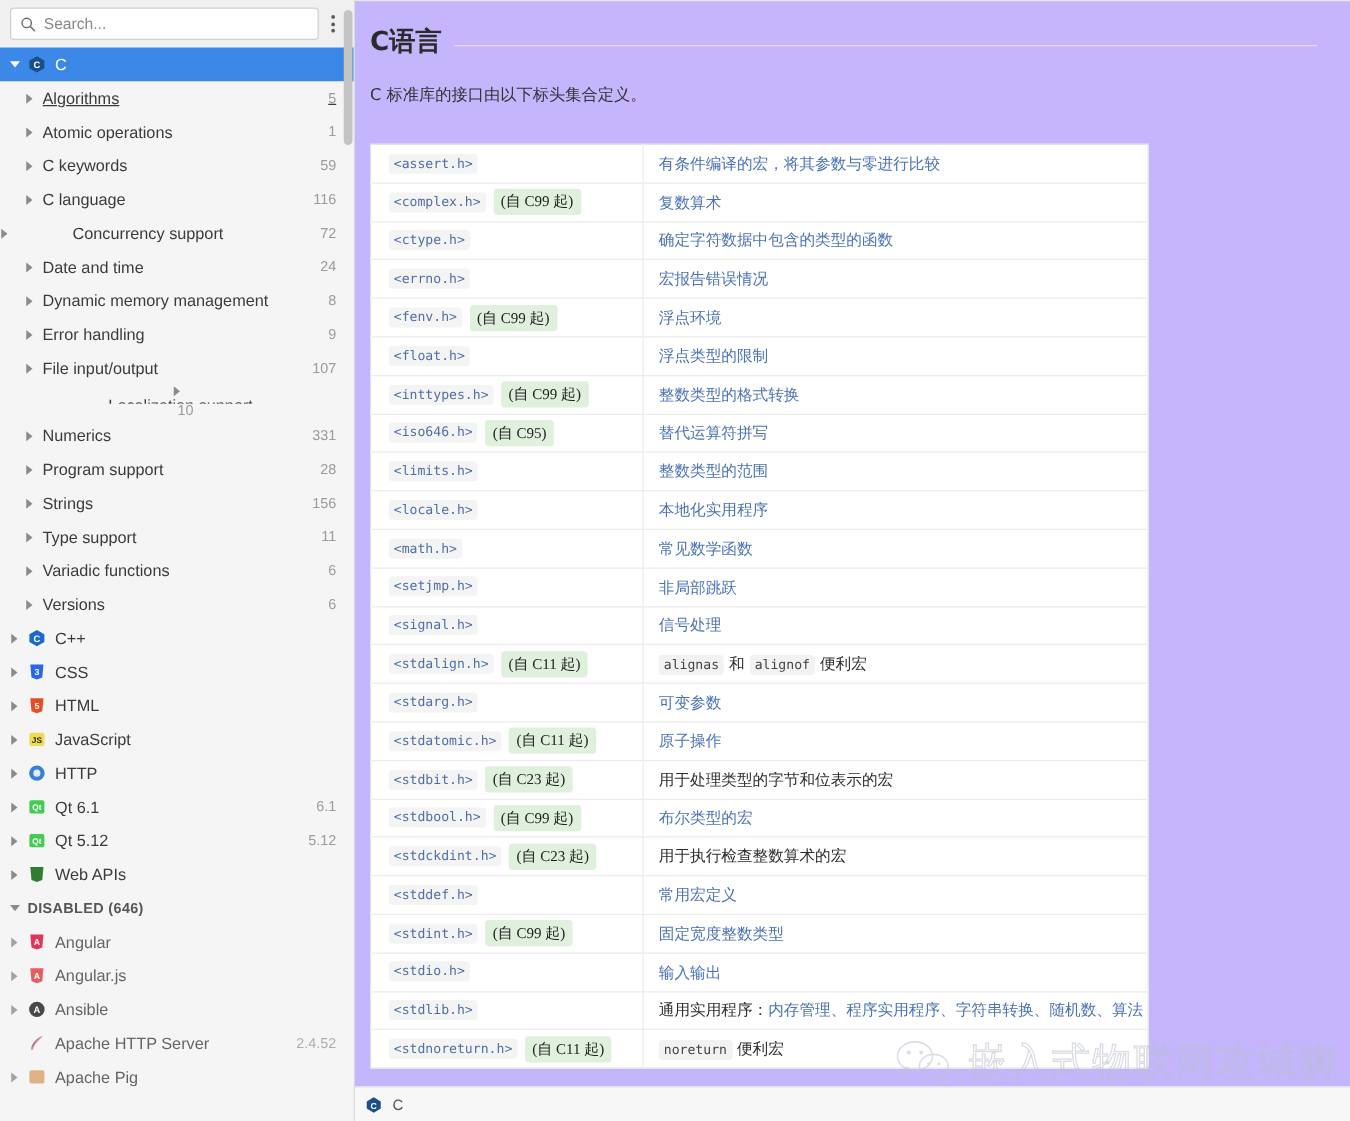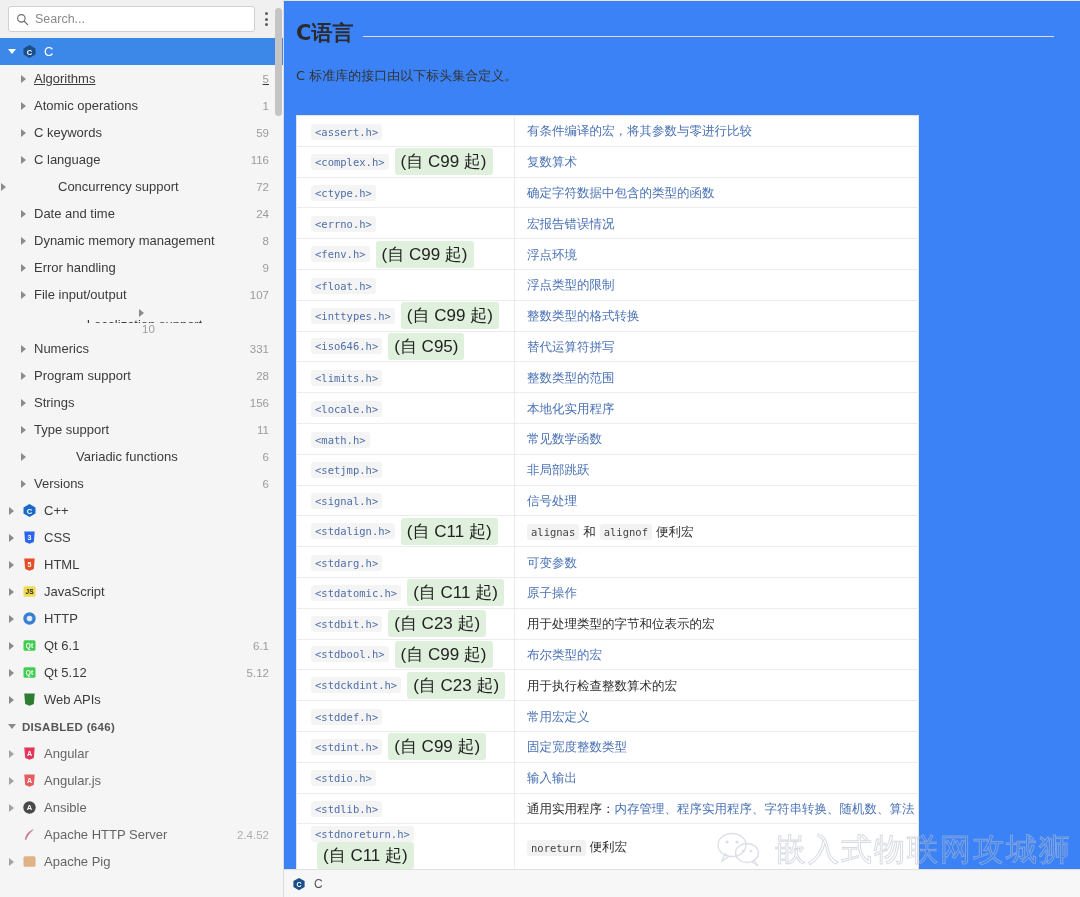--- a/index.html
+++ b/index.html
@@ -116,21 +116,21 @@
     right: 1px; top: 8px;
     width: 7px; height: 108px;
     background: #c4c4c4;
     border-radius: 4px;
   }
 
   
   .main {
     flex: 1 1 auto;
     position: relative;
-    background: #3b82f6;
+    background: #c4b5fd;
     height: 897px;
     overflow: hidden;
   }
   .main-top-border { height: 1px; background: #e6e6e6; }
   .doc { padding: 18px 26px 0 12px; }
   .title-row { display: flex; align-items: center; gap: 10px; padding-left: 0; }
   .doc-title {
     font-size: 21px;
     font-weight: bold;
     color: #2b2b2b;
@@ -174,25 +174,25 @@
     white-space: nowrap;
     vertical-align: middle;
   }
   .code.plain { color: #444444; background: #f2f2f2; }
   .since {
     display: inline-block;
     background: #dff0dc;
     border-radius: 3px;
     padding: 2px 6px;
     margin-left: 6px;
-    font-size: 17px;
+    font-size: 12px;
     color: #222222;
     white-space: nowrap;
     vertical-align: middle;
-    font-family: Liberation Sans, sans-serif;
+    font-family: Liberation Serif, serif;
   }
   .desc {
     font-size: 12.5px;
     color: #4a72b5;
     font-family: "DejaVu Sans", "Liberation Sans", sans-serif;
     white-space: nowrap;
   }
   .desc.dark { color: #2d2d2d; }
   .desc .lnk { color: #4a72b5; }
   .desc .blk { color: #2d2d2d; }
@@ -333,21 +333,21 @@
           <div class="node" style="padding-left: 20px;">
             <span class="arrow"></span>
      <span class="node-label">Strings</span>
      <span class="count">156</span>
           </div>
           <div class="node" style="padding-left: 20px;">
             <span class="arrow"></span>
      <span class="node-label">Type support</span>
      <span class="count">11</span>
           </div>
-          <div class="node" style="padding-left: 20px; gap: 42px;">
+          <div class="node" style="padding-left: 20px;">
             <span class="arrow"></span>
      <span class="node-label">Variadic functions</span>
      <span class="count">6</span>
           </div>
           <div class="node" style="padding-left: 20px;">
             <span class="arrow"></span>
      <span class="node-label">Versions</span>
      <span class="count">6</span>
           </div>
         </div>

